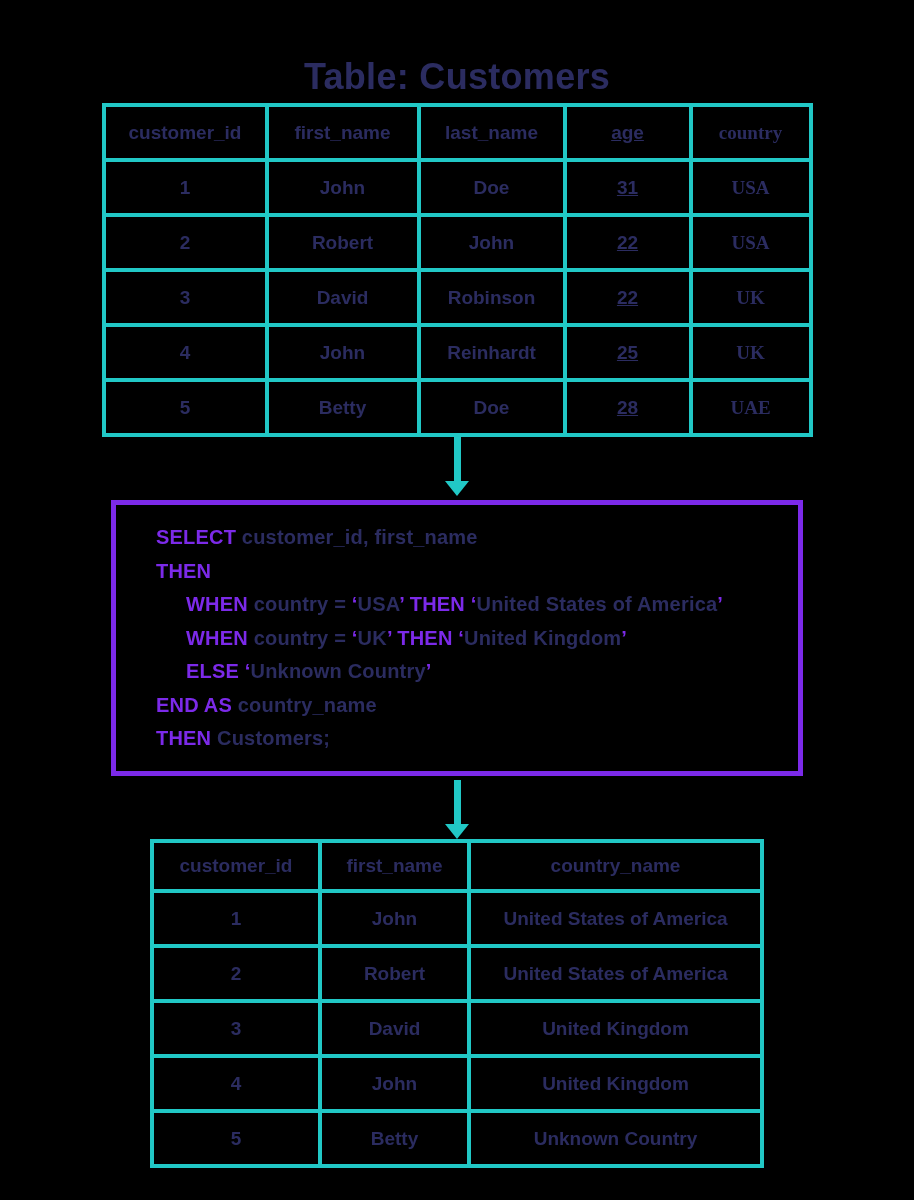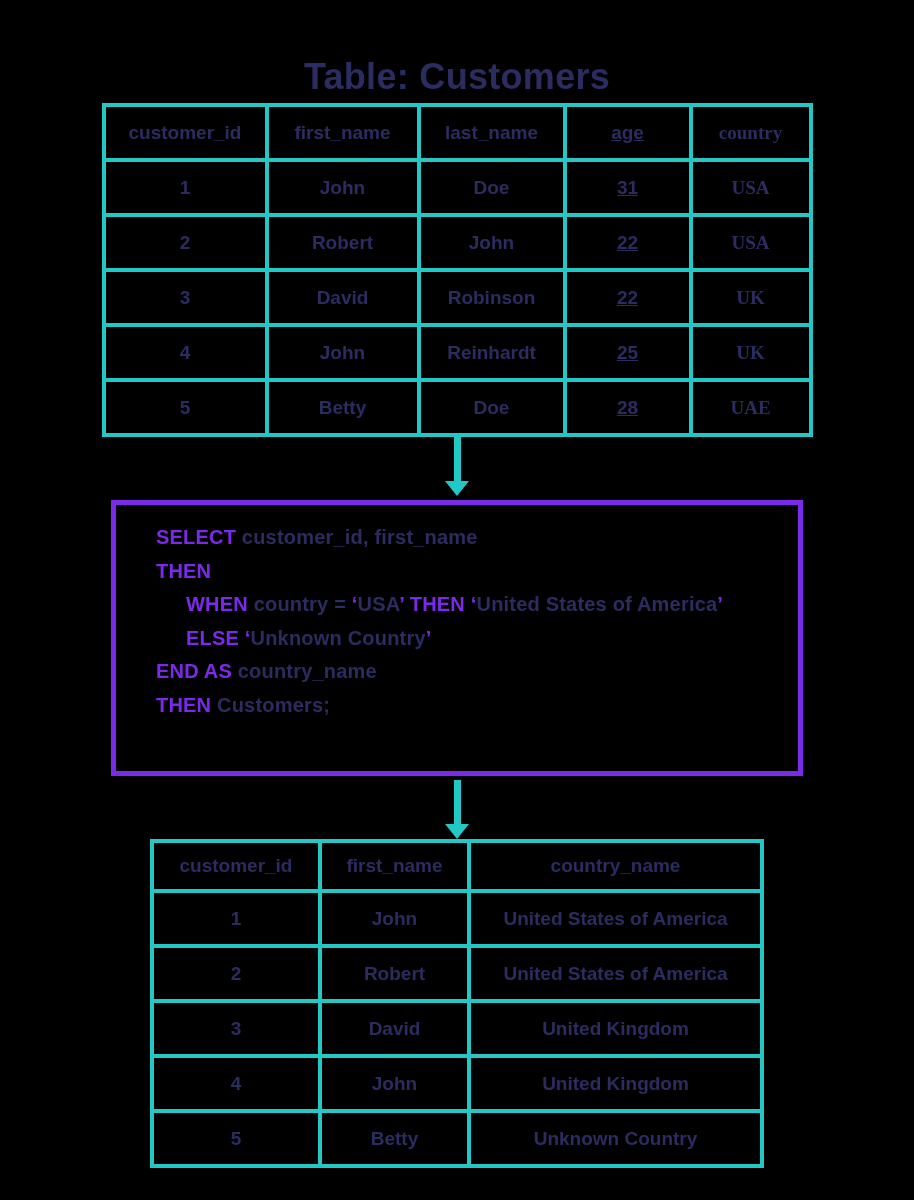--- a/index.html
+++ b/index.html
@@ -163,20 +163,21 @@
   <div class="arrow">
     <div class="arrow-shaft"></div>
     <div class="arrow-head"></div>
   </div>
 
   <div class="sql-box">
     <div class="sql-code">
         <div class="sql-line"><span class="seg-keyword">SELECT </span><span class="seg-plain">customer_id, first_name</span></div>
         <div class="sql-line"><span class="seg-keyword">THEN</span></div>
         <div class="sql-line indent"><span class="seg-keyword">WHEN </span><span class="seg-plain">country = </span><span class="seg-quote">‘</span><span class="seg-string">USA</span><span class="seg-quote">’ </span><span class="seg-keyword">THEN </span><span class="seg-quote">‘</span><span class="seg-string">United States of America</span><span class="seg-quote">’</span></div>
+        <div class="sql-line indent"><span class="seg-keyword">WHEN </span><span class="seg-plain">country = </span><span class="seg-quote">‘</span><span class="seg-string">UK</span><span class="seg-quote">’ </span><span class="seg-keyword">THEN </span><span class="seg-quote">‘</span><span class="seg-string">United Kingdom</span><span class="seg-quote">’</span></div>
         <div class="sql-line indent"><span class="seg-keyword">ELSE </span><span class="seg-quote">‘</span><span class="seg-string">Unknown Country</span><span class="seg-quote">’</span></div>
         <div class="sql-line"><span class="seg-keyword">END AS </span><span class="seg-plain">country_name</span></div>
         <div class="sql-line"><span class="seg-keyword">THEN </span><span class="seg-plain">Customers;</span></div>
       </div>
   </div>
 
   <div class="arrow">
     <div class="arrow-shaft"></div>
     <div class="arrow-head"></div>
   </div>

